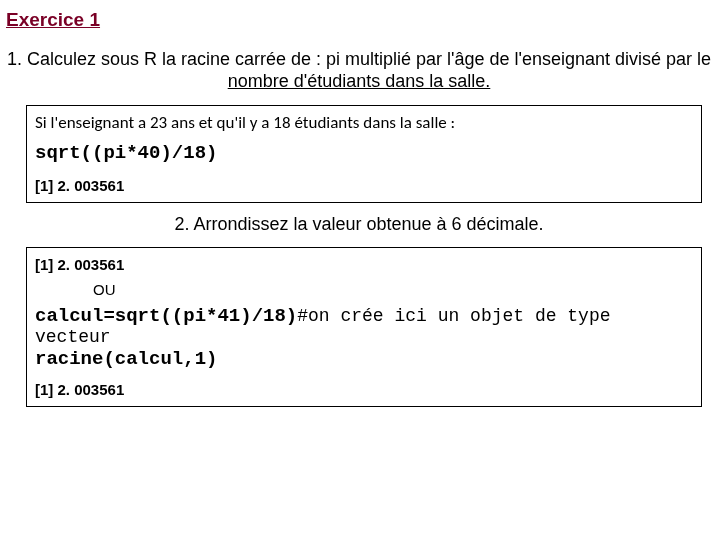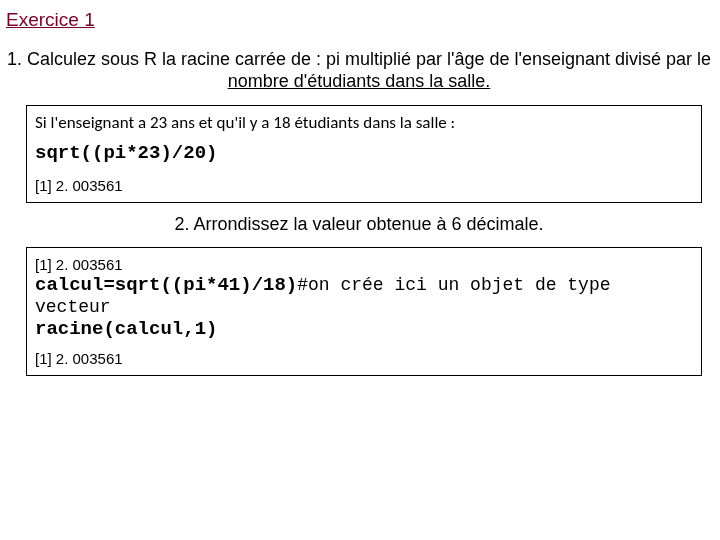--- a/index.html
+++ b/index.html
@@ -7,21 +7,21 @@
     width: 720px;
     height: 540px;
     background: #ffffff;
     font-family: Arial, Helvetica, sans-serif;
     font-size: 17px;
     color: #000000;
     padding: 8px 6px 4px 6px;
     line-height: 1.25;
   }
   .title {
-    font-weight: normal;
+    font-weight: bold;
     color: #7a0026;
     text-decoration: underline;
     font-size: 19px;
     margin-bottom: 16px;
   }
   .question {
     font-size: 18px;
     margin-bottom: 12px;
     padding-right: 2px;
     text-align: center;
@@ -42,45 +42,47 @@
     font-weight: bold;
     font-size: 19px;
     margin-bottom: 12px;
     line-height: 1.15;
   }
   .code .comment { font-weight: normal; font-size: 18px; }
   .output {
     font-family: Arial, Helvetica, sans-serif;
     font-size: 15px;
     margin-top: 2px;
+    font-weight: bold;
   }
   .or {
     font-family: Arial, Helvetica, sans-serif;
     font-size: 15px;
     margin: 6px 0 6px 58px;
   }
   .tight .code { margin-bottom: 10px; }
 </style>
 </head>
 <body>
 
 <div class="title">Exercice 1</div>
 
 <div class="question">
   <span>1. Calculez sous R la racine carrée de : pi multiplié par l'âge de l'enseignant divisé par le </span><span class="underline">nombre d'étudiants dans la salle.</span>
 </div>
 
 <div class="answer-box">
   <div class="cond">Si l'enseignant a 23 ans et qu'il y a 18 étudiants dans la salle :</div>
-  <div class="code">sqrt((pi*23)/20)</div>
+  <div class="code">sqrt((pi*40)/18)</div>
   <div class="output">[1] 2. 003561</div>
 </div>
 
 <div class="question">2. Arrondissez la valeur obtenue à 6 décimale.</div>
 
 <div class="answer-box tight">
   <div class="output">[1] 2. 003561</div>
+  <div class="or">OU</div>
   <div class="code">
     <span>calcul=sqrt((pi*41)/18)</span><span class="comment">#on crée ici un objet de type vecteur</span><br>
     <span>racine(calcul,1)</span>
   </div>
   <div class="output">[1] 2. 003561</div>
 </div>
 
 </body></html>

